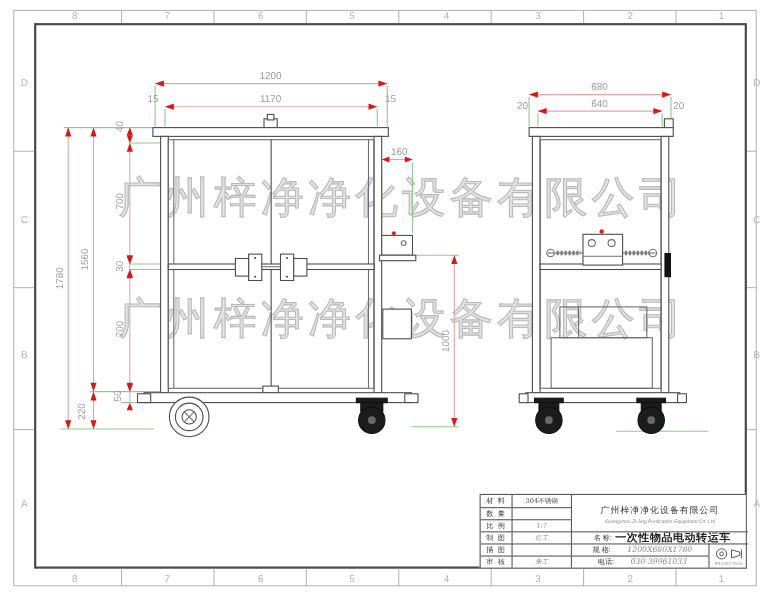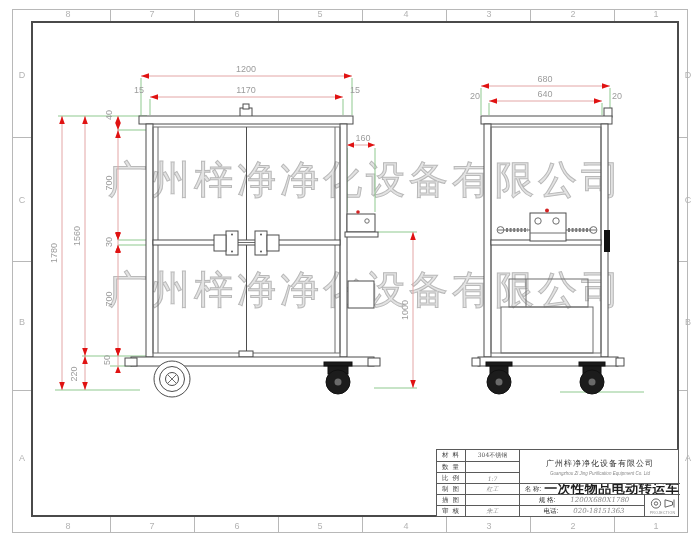--- a/index.html
+++ b/index.html
@@ -41,21 +41,21 @@
     overflow:hidden; box-sizing:border-box; }
   .tb .nl { border-left:none; } .tb .nt { border-top:none; }
   .tb-label { font-size:6.5px; color:#444; letter-spacing:1px; }
   .tb-value { font-size:6px; color:#555; font-family:"DejaVu Serif", serif; }
   .tb-sign  { font-style:italic; color:#8a8a8a; }
   .company { flex-direction:column; justify-content:center; }
   .company-cn { font-size:8px; color:#333; letter-spacing:1px; font-family:"DejaVu Serif", serif; }
   .company-en { font-size:4.5px; color:#8a8a8a; font-style:italic; margin-top:2px; }
   .name-row  { justify-content:flex-start; padding-left:4px; }
   .name-label { font-size:6.5px; color:#333; margin-right:3px; }
-  .name-value { font-size:13px; color:#1d1d1d; font-weight:bold; font-family:"DejaVu Serif", serif; letter-spacing:0.5px; }
+  .name-value { font-size:10px; color:#1d1d1d; font-weight:bold; font-family:"DejaVu Serif", serif; letter-spacing:0.5px; }
   .line-row { justify-content:flex-start; padding-left:4px;gap:12px; }
   .line-label { font-size:6.5px; color:#333; margin-right:3px; }
   .line-value { font-size:7px; color:#8a8a8a; font-style:italic; font-family:"DejaVu Serif", serif; }
   .proj { flex-direction:column; justify-content:center; }
   .proj-caption { font-size:3.5px; color:#888; margin-top:1px; letter-spacing:0.3px; }
 </style>
 </head>
 <body>
 
 <div class="abs frame-outer"></div>
@@ -353,15 +353,15 @@
   </div>
 
   <div class="cell nl">
       <span class="tb-label">审 核</span>
     </div>
   <div class="cell">
       <span class="tb-value tb-sign">朱工</span>
     </div>
   <div class="cell line-row" style="grid-column:3/4;grid-row:6/7">
     <span class="line-label">电话:</span>
-    <span class="line-value">020-18151363</span>
+    <span class="line-value">030-39961033</span>
   </div>
 </div>
 
 </body></html>

